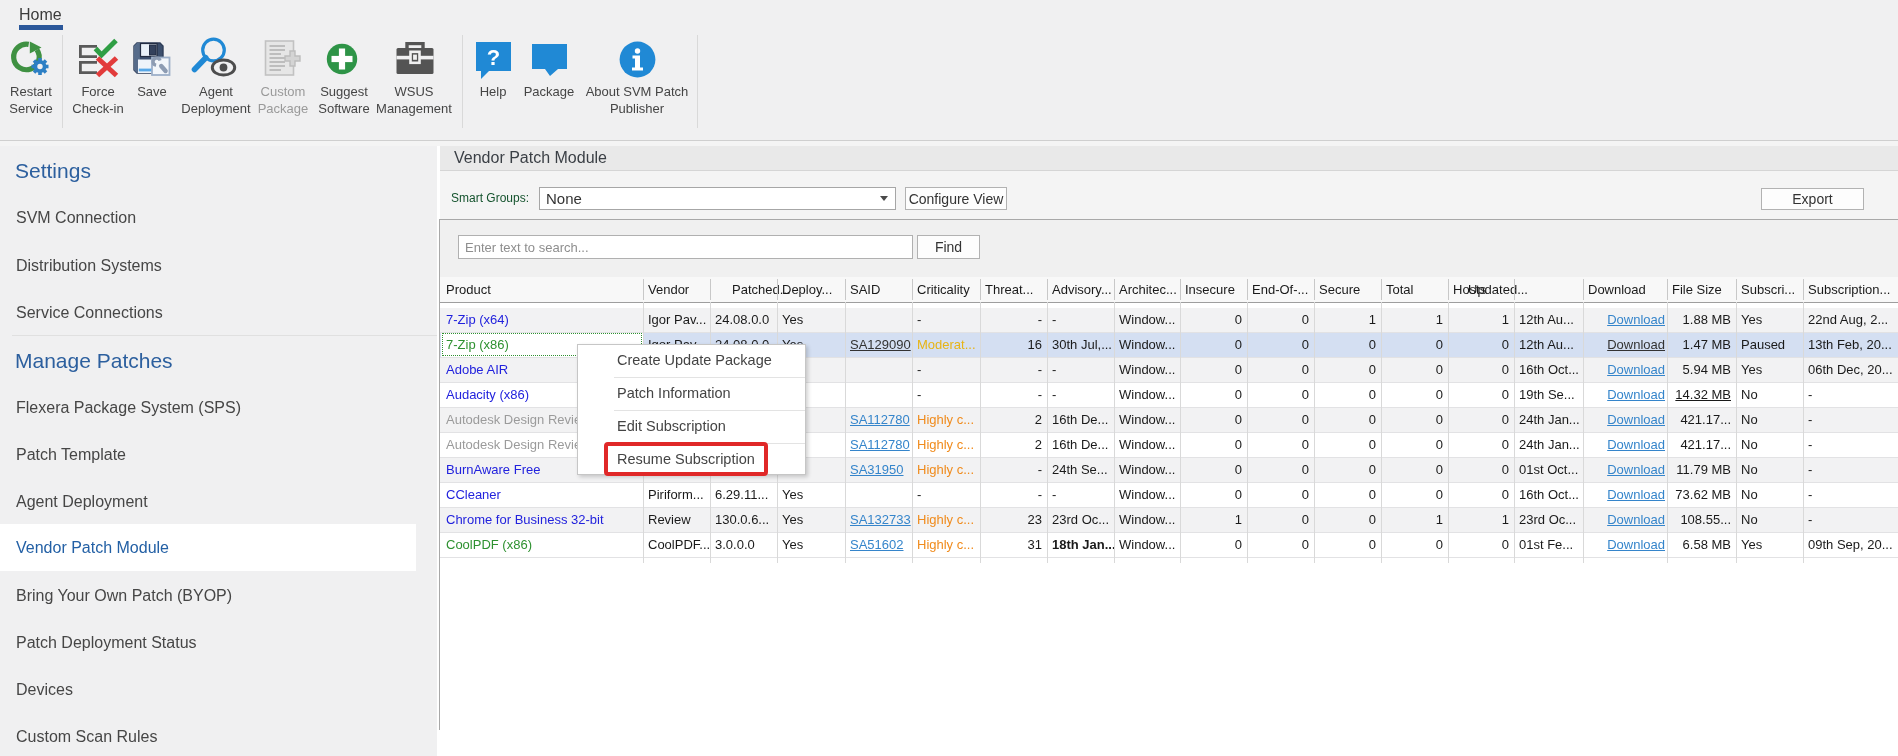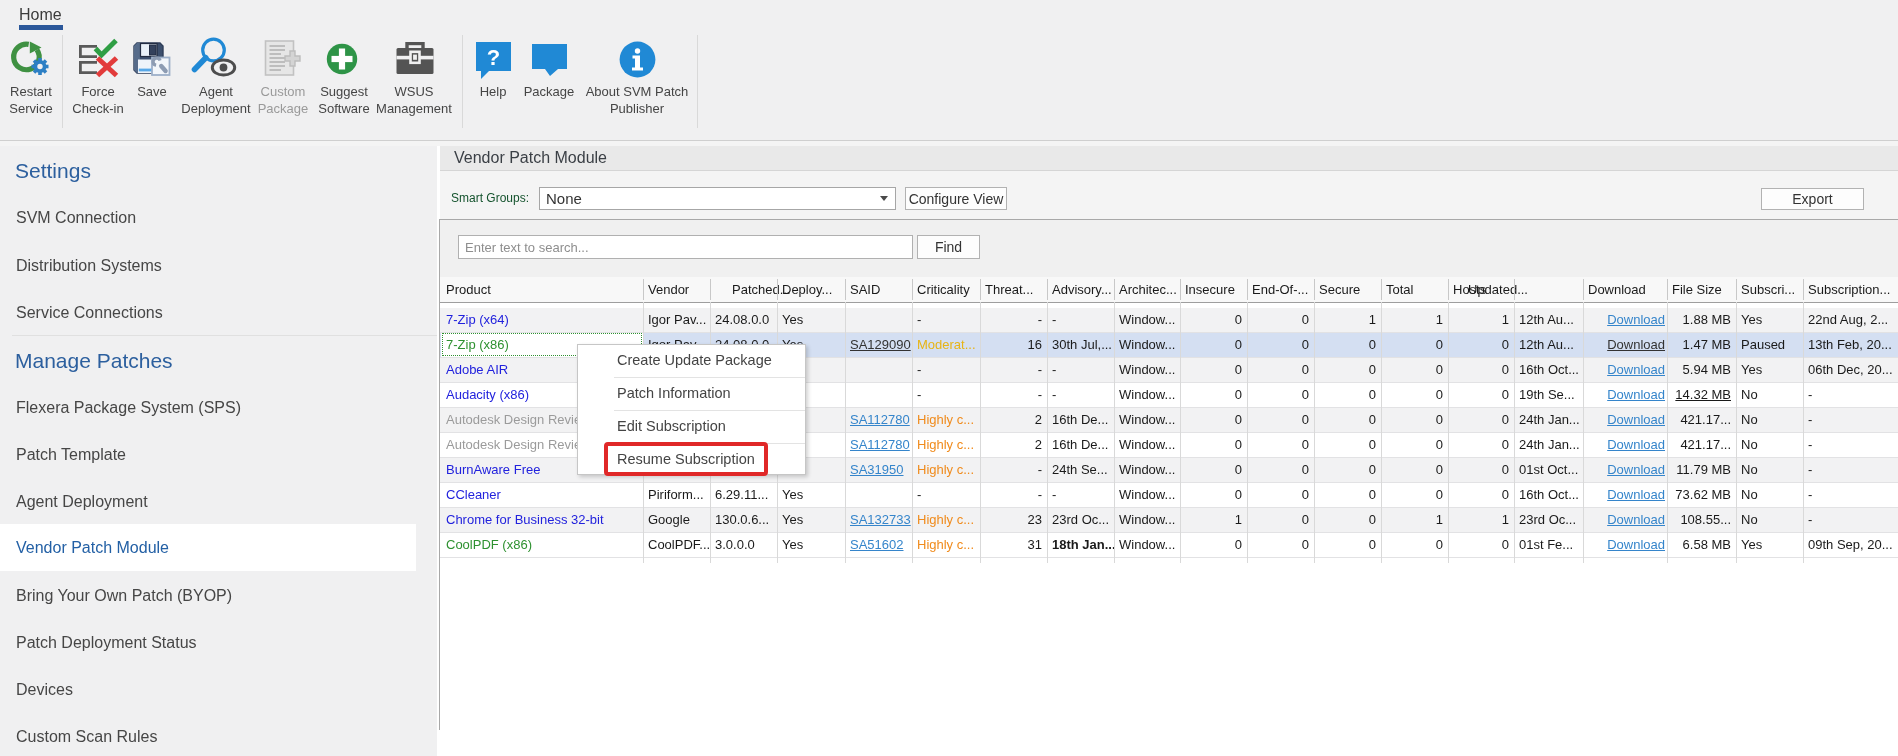--- a/index.html
+++ b/index.html
@@ -325,21 +325,21 @@
 <div class="cell" style="left:1314px;width:62px;text-align:right;top:483px;">0</div>
 <div class="cell" style="left:1381px;width:62px;text-align:right;top:483px;">0</div>
 <div class="cell" style="left:1448px;width:61px;text-align:right;top:483px;">0</div>
 <div class="cell" style="left:1519px;width:64px;top:483px;">16th Oct...</div>
 <div class="cell" style="left:1583px;width:82px;text-align:right;top:483px;color:#3585cb;text-decoration:underline">Download</div>
 <div class="cell" style="left:1667px;width:64px;text-align:right;top:483px;">73.62 MB</div>
 <div class="cell" style="left:1741px;width:62px;top:483px;">No</div>
 <div class="cell" style="left:1808px;width:91px;top:483px;">-</div>
 <div class="abs" style="left:440px;top:508px;width:1458px;height:25px;background:#f2f2f3;border-bottom:1px solid #e2e2e4"></div>
 <div class="cell" style="left:446px;width:197px;top:508px;color:#2222dd">Chrome for Business 32-bit</div>
-<div class="cell" style="left:648px;width:62px;top:508px;">Google</div>
+<div class="cell" style="left:648px;width:62px;top:508px;">Review</div>
 <div class="cell" style="left:715px;width:62px;top:508px;">130.0.6...</div>
 <div class="cell" style="left:782px;width:63px;top:508px;">Yes</div>
 <div class="cell" style="left:850px;width:62px;top:508px;color:#3585cb;text-decoration:underline">SA132733</div>
 <div class="cell" style="left:917px;width:63px;top:508px;color:#f08b1c">Highly c...</div>
 <div class="cell" style="left:980px;width:62px;text-align:right;top:508px;">23</div>
 <div class="cell" style="left:1052px;width:62px;top:508px;">23rd Oc...</div>
 <div class="cell" style="left:1119px;width:61px;top:508px;">Window...</div>
 <div class="cell" style="left:1180px;width:62px;text-align:right;top:508px;">1</div>
 <div class="cell" style="left:1247px;width:62px;text-align:right;top:508px;">0</div>
 <div class="cell" style="left:1314px;width:62px;text-align:right;top:508px;">0</div>

